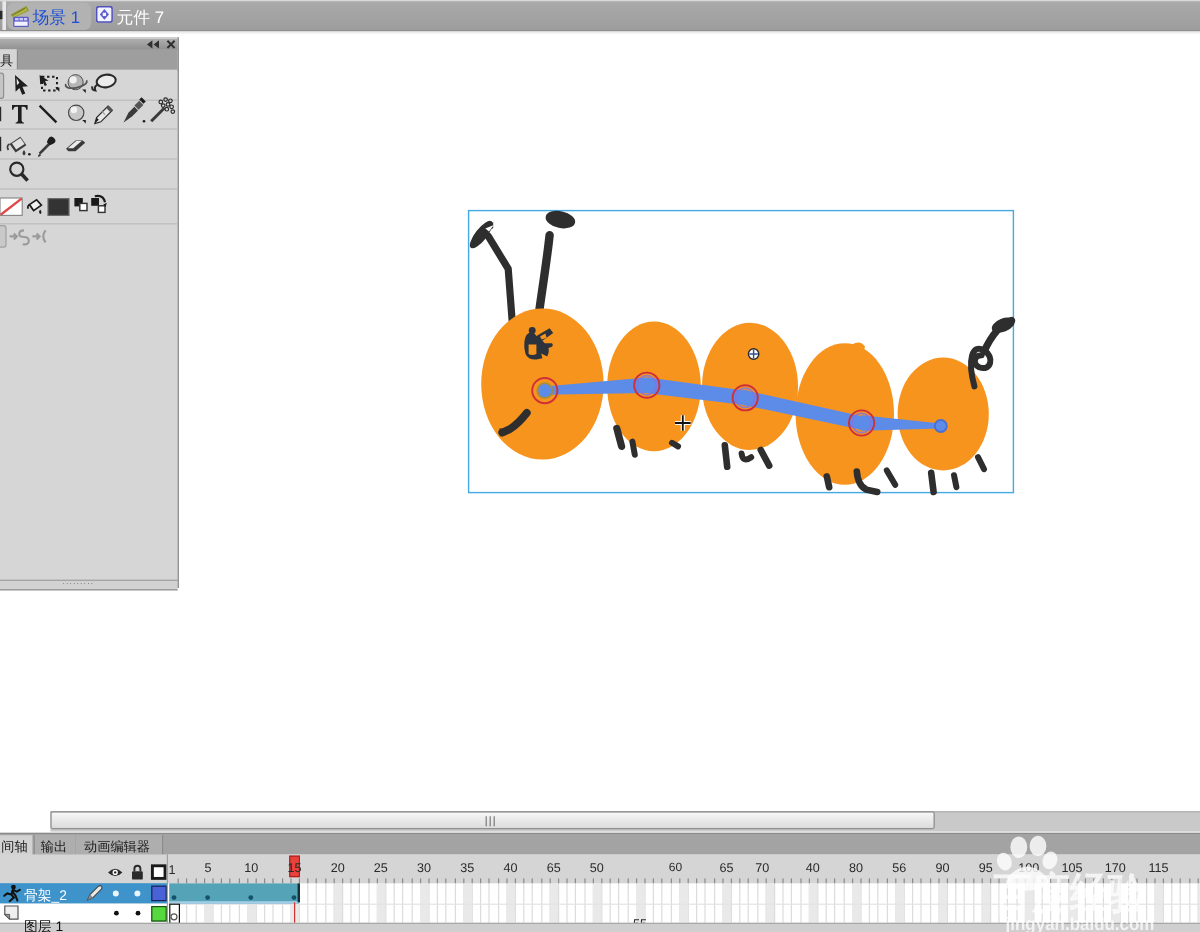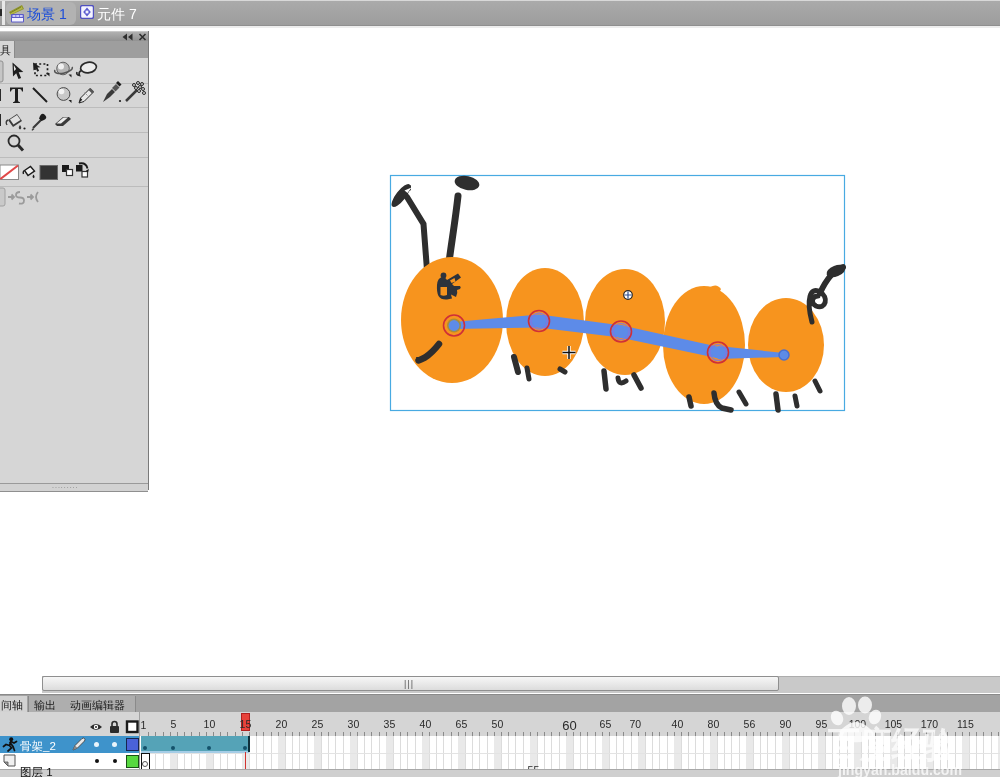--- a/index.html
+++ b/index.html
@@ -522,21 +522,21 @@
       <div class="abs" style="left:57.400000000000006px;top:6px;width:24px;text-align:center;font-size:10.5px;color:#2a2a2a;">10</div>
       <div class="abs" style="left:93.4px;top:6px;width:24px;text-align:center;font-size:10.5px;color:#2a2a2a;">15</div>
       <div class="abs" style="left:129.4px;top:6px;width:24px;text-align:center;font-size:10.5px;color:#2a2a2a;">20</div>
       <div class="abs" style="left:165.4px;top:6px;width:24px;text-align:center;font-size:10.5px;color:#2a2a2a;">25</div>
       <div class="abs" style="left:201.4px;top:6px;width:24px;text-align:center;font-size:10.5px;color:#2a2a2a;">30</div>
       <div class="abs" style="left:237.4px;top:6px;width:24px;text-align:center;font-size:10.5px;color:#2a2a2a;">35</div>
       <div class="abs" style="left:273.40000000000003px;top:6px;width:24px;text-align:center;font-size:10.5px;color:#2a2a2a;">40</div>
       <div class="abs" style="left:309.40000000000003px;top:6px;width:24px;text-align:center;font-size:10.5px;color:#2a2a2a;">65</div>
       <div class="abs" style="left:345.40000000000003px;top:6px;width:24px;text-align:center;font-size:10.5px;color:#2a2a2a;">50</div>
       <div class="abs" style="left:381.40000000000003px;top:6px;width:24px;text-align:center;font-size:10.5px;color:#2a2a2a;margin-top:46px;">55</div>
-      <div class="abs" style="left:417.40000000000003px;top:6px;width:24px;text-align:center;font-size:13px;color:#2a2a2a;">60</div>
+      <div class="abs" style="left:417.40000000000003px;top:6px;width:24px;font-size:10px;color:#2a2a2a;">60</div>
       <div class="abs" style="left:453.40000000000003px;top:6px;width:24px;text-align:center;font-size:10.5px;color:#2a2a2a;">65</div>
       <div class="abs" style="left:489.40000000000003px;top:6px;width:24px;font-size:10.5px;color:#2a2a2a;">70</div>
       <div class="abs" style="left:525.4px;top:6px;width:24px;text-align:center;font-size:10.5px;color:#2a2a2a;">40</div>
       <div class="abs" style="left:561.4px;top:6px;width:24px;text-align:center;font-size:10.5px;color:#2a2a2a;">80</div>
       <div class="abs" style="left:597.4px;top:6px;width:24px;text-align:center;font-size:10.5px;color:#2a2a2a;">56</div>
       <div class="abs" style="left:633.4px;top:6px;width:24px;text-align:center;font-size:10.5px;color:#2a2a2a;">90</div>
       <div class="abs" style="left:669.4px;top:6px;width:24px;text-align:center;font-size:10.5px;color:#2a2a2a;">95</div>
       <div class="abs" style="left:705.4px;top:6px;width:24px;text-align:center;font-size:10.5px;color:#2a2a2a;">100</div>
       <div class="abs" style="left:741.4px;top:6px;width:24px;text-align:center;font-size:10.5px;color:#2a2a2a;">105</div>
       <div class="abs" style="left:777.4px;top:6px;width:24px;text-align:center;font-size:10.5px;color:#2a2a2a;">170</div>

